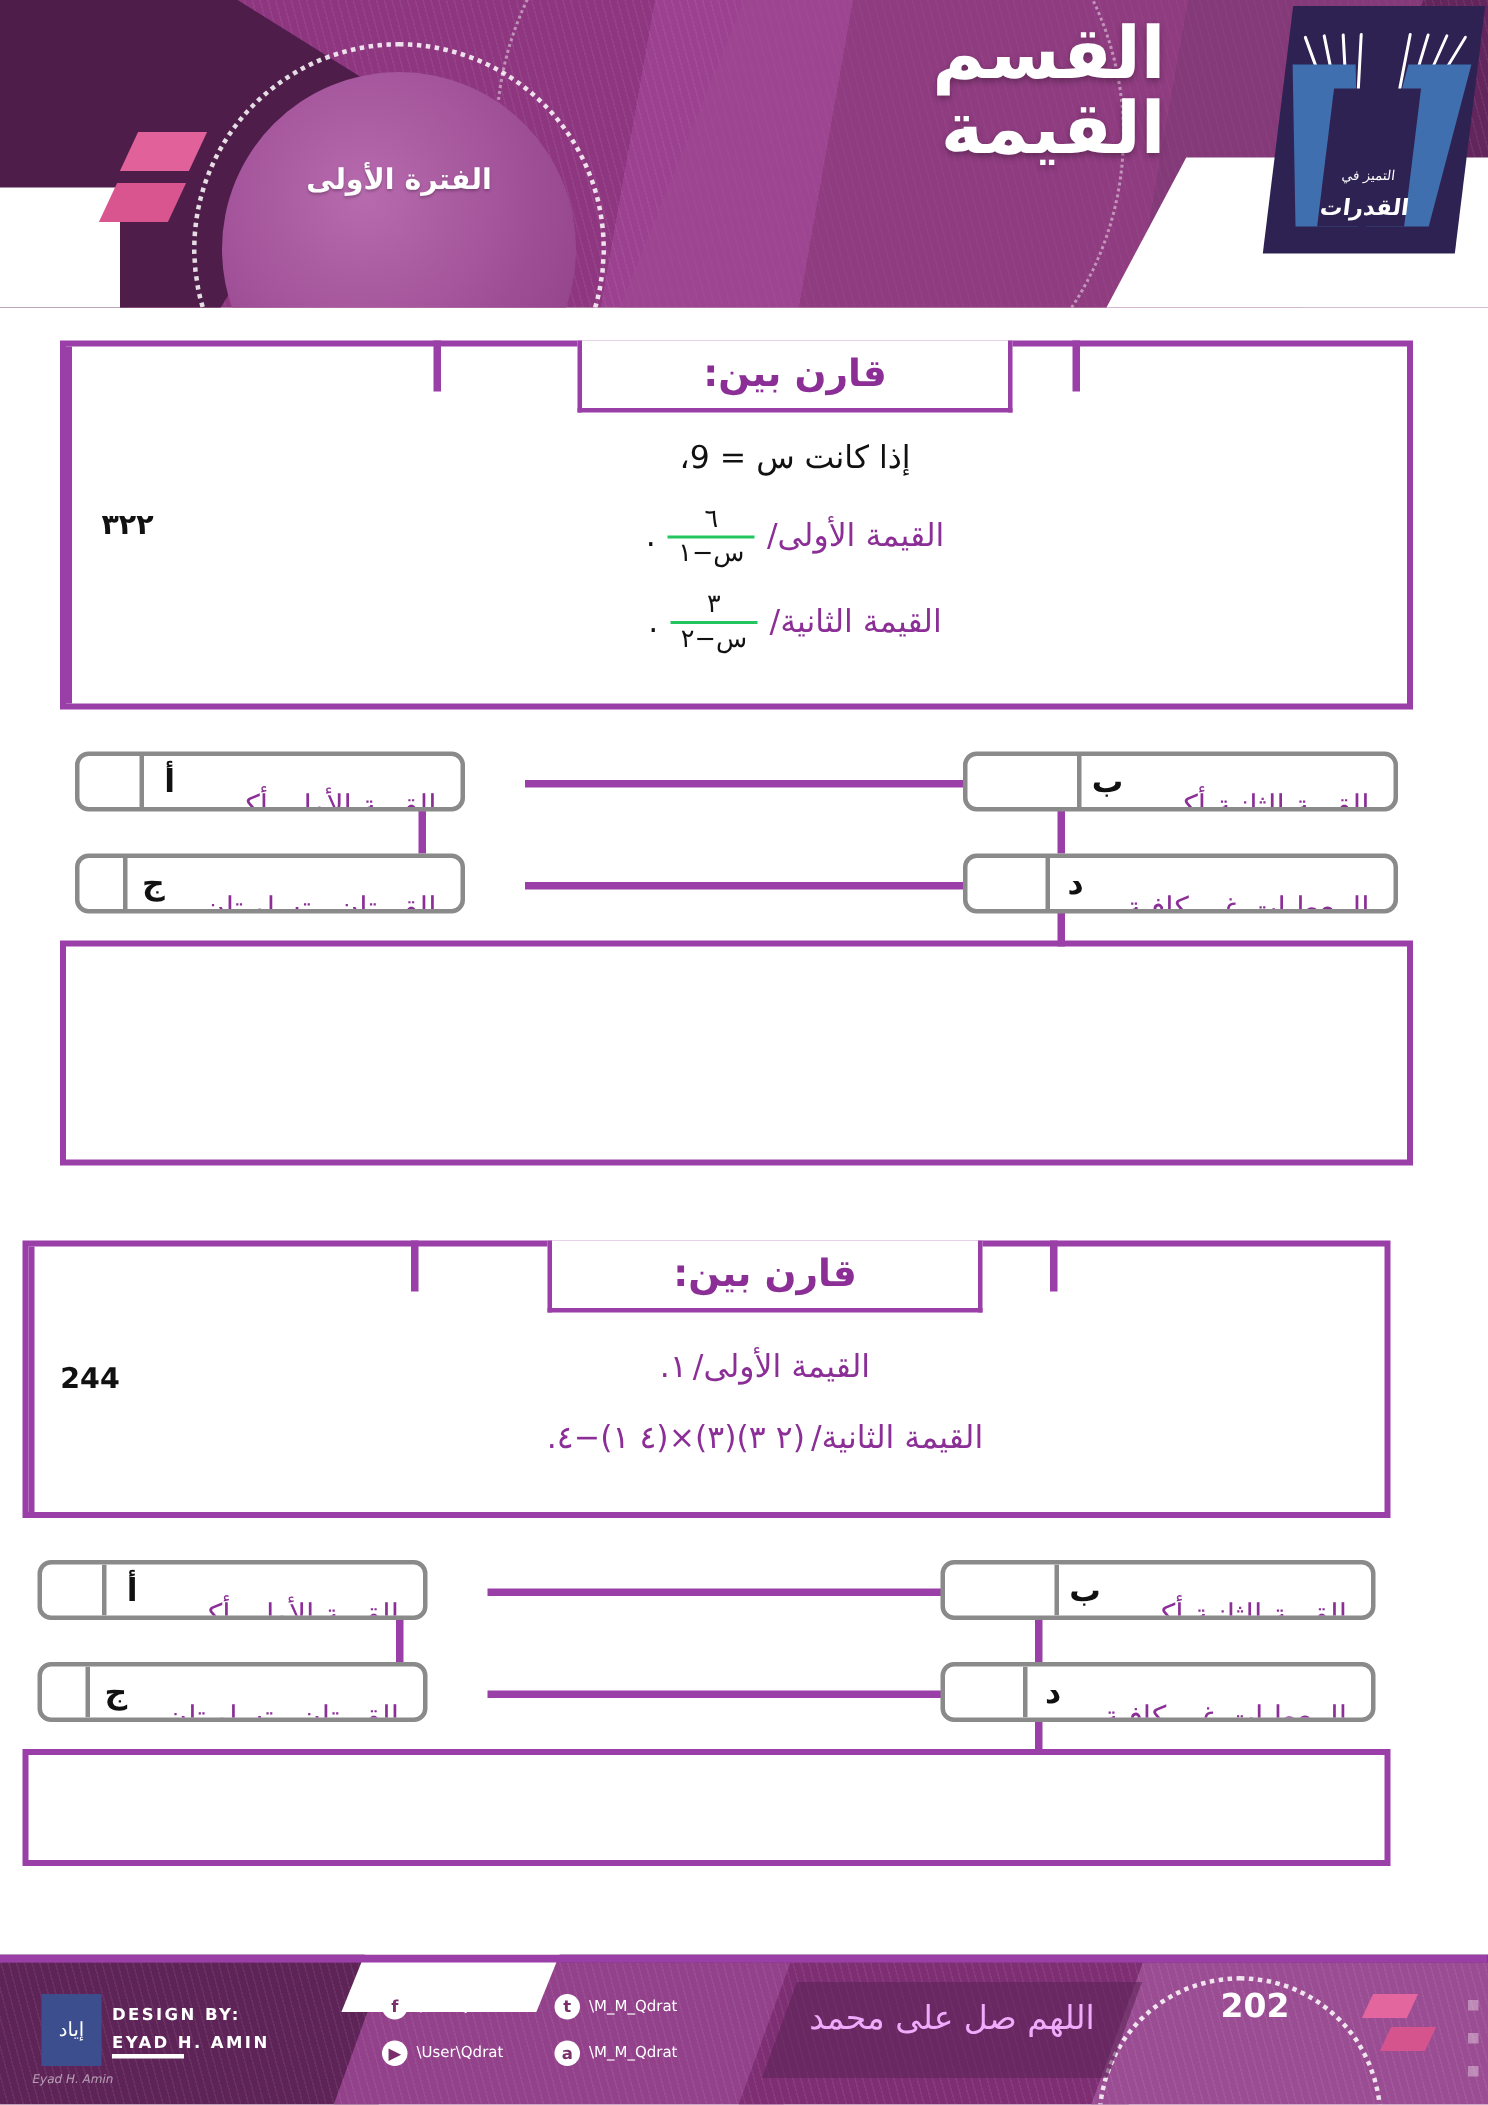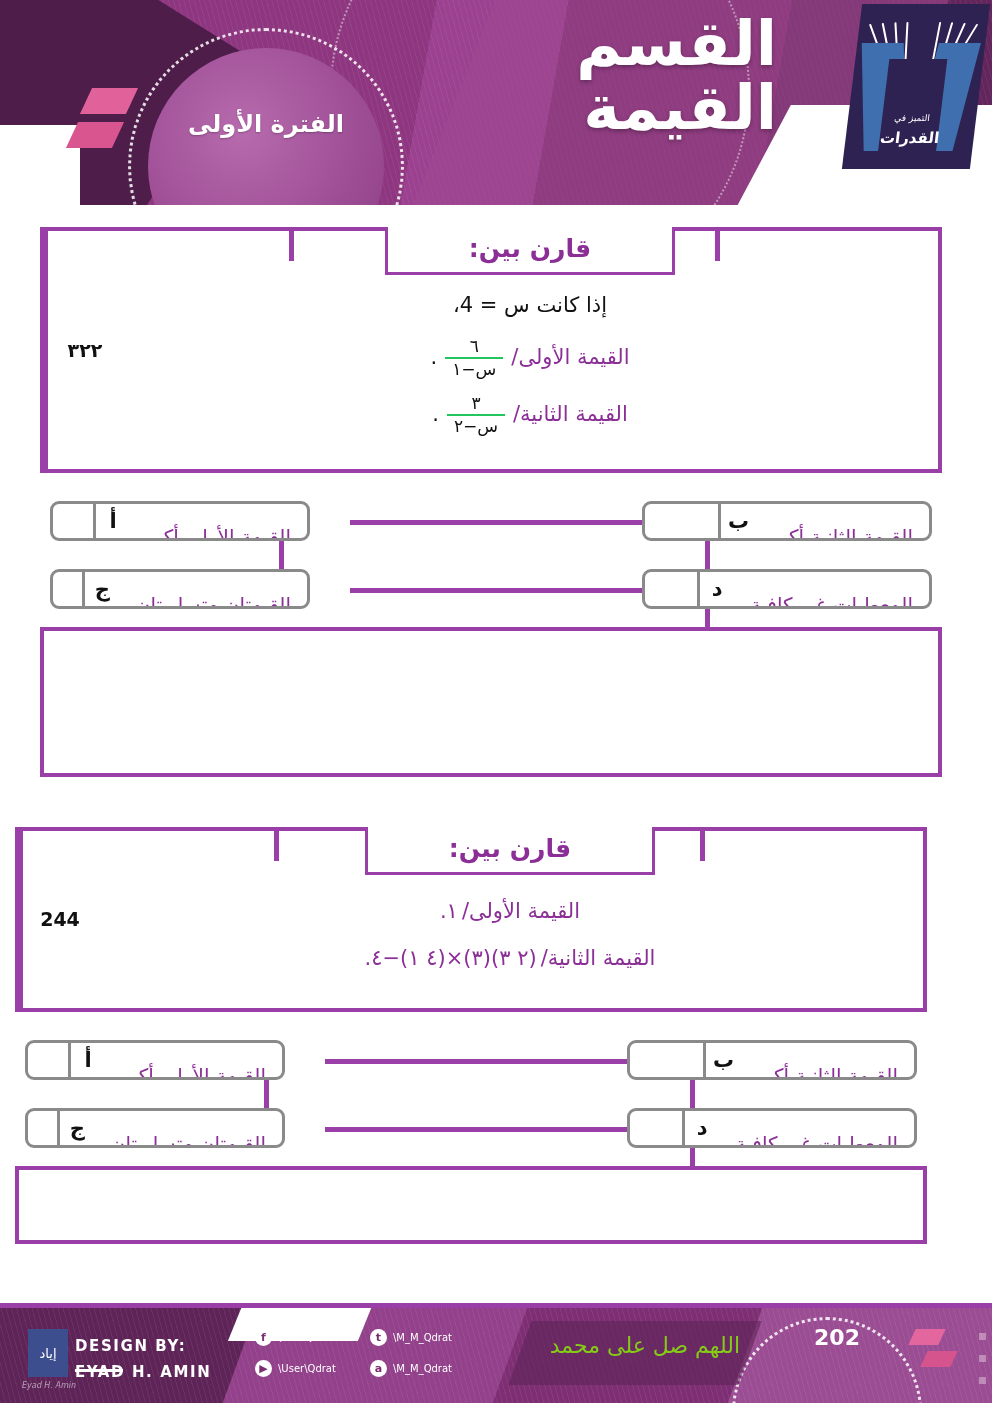--- a/index.html
+++ b/index.html
@@ -100,32 +100,32 @@
     width: 46px; height: 26px;
     background: #D9558F;
     transform: skewX(-25deg);
   }
   .hdr-subtitle {
     position: absolute;
     left: 150px; top: 108px;
     width: 232px;
     text-align: center;
     color: #ffffff;
-    font-size: 24px;
+    font-size: 19px;
     font-weight: bold;
     line-height: 1.35;
     direction: rtl;
     text-shadow: 0 1px 2px rgba(0,0,0,0.25);
   }
   .hdr-title {
     position: absolute;
     right: 215px; top: 12px;
     text-align: right;
     color: #ffffff;
-    font-size: 62px;
+    font-size: 48px;
     font-weight: bold;
     line-height: 1.04;
     direction: rtl;
     letter-spacing: -1px;
     text-shadow: 0 2px 4px rgba(0,0,0,0.3);
   }
   
   .hdr-logo {
     position: absolute;
     right: 12px; top: 4px;
@@ -378,21 +378,21 @@
   .ftr-pink1 {
     position: absolute; right: 50px; top: 26px;
     width: 30px; height: 16px; background: #E4669E; transform: skewX(-25deg);
   }
   .ftr-pink2 {
     position: absolute; right: 38px; top: 48px;
     width: 30px; height: 16px; background: #D6548E; transform: skewX(-25deg);
   }
   .ftr-design {
     position: absolute; left: 75px; top: 30px;
-    color: #ffffff; font-size: 15px; font-weight: bold;
+    color: #ffffff; font-size: 11px; font-weight: bold;
     letter-spacing: 1.6px; line-height: 1.75; direction: ltr;
     text-align: left;
   }
   .ftr-designer-logo {
     position: absolute; left: 28px; top: 26px;
     width: 40px; height: 48px;
     background: #3C4E8E;
     display: flex; align-items: center; justify-content: center;
     color: #ffffff; font-size: 13px; direction: rtl;
   }
@@ -425,22 +425,22 @@
   }
   .soc-txt { color: #ffffff; font-size: 10px; white-space: nowrap; }
   .ftr-dua {
     position: absolute; left: 520px; top: 18px;
     width: 230px; height: 64px;
     background: rgba(90,35,84,0.55);
     transform: skewX(-20deg);
   }
   .ftr-dua-txt {
     position: absolute; left: 530px; top: 30px;
-    width: 210px; 
-    color: #84cc16; font-size: 22px; direction: rtl;
+    width: 210px; text-align: center;
+    color: #f0abfc; font-size: 22px; direction: rtl;
   }
   .ftr-sq {
     position: absolute; right: 6px;
     width: 7px; height: 7px; background: rgba(255,255,255,0.35);
   }
 </style>
 </head>
 <body>
 
 <div class="header">
@@ -485,21 +485,21 @@
 </div>
 
 <div class="content">
 
   <div class="question-block" style="margin:22px 50px 0 40px;">
 
     <div class="stem-wrap">
       <div class="stem-body">
         <div class="stem-title-box">قارن بين:</div>
         <div class="stem-lines">
-          <div class="stem-line">إذا كانت س = 4،</div>
+          <div class="stem-line">إذا كانت س = 9،</div>
           <div class="stem-line purple">
             <span class="val-row">
               <span>القيمة الأولى/</span>
               <span class="frac">
                 <span class="num">٦</span>
                 <span class="den">س−١</span>
               </span>
               <span class="period">.</span>
             </span>
           </div>

